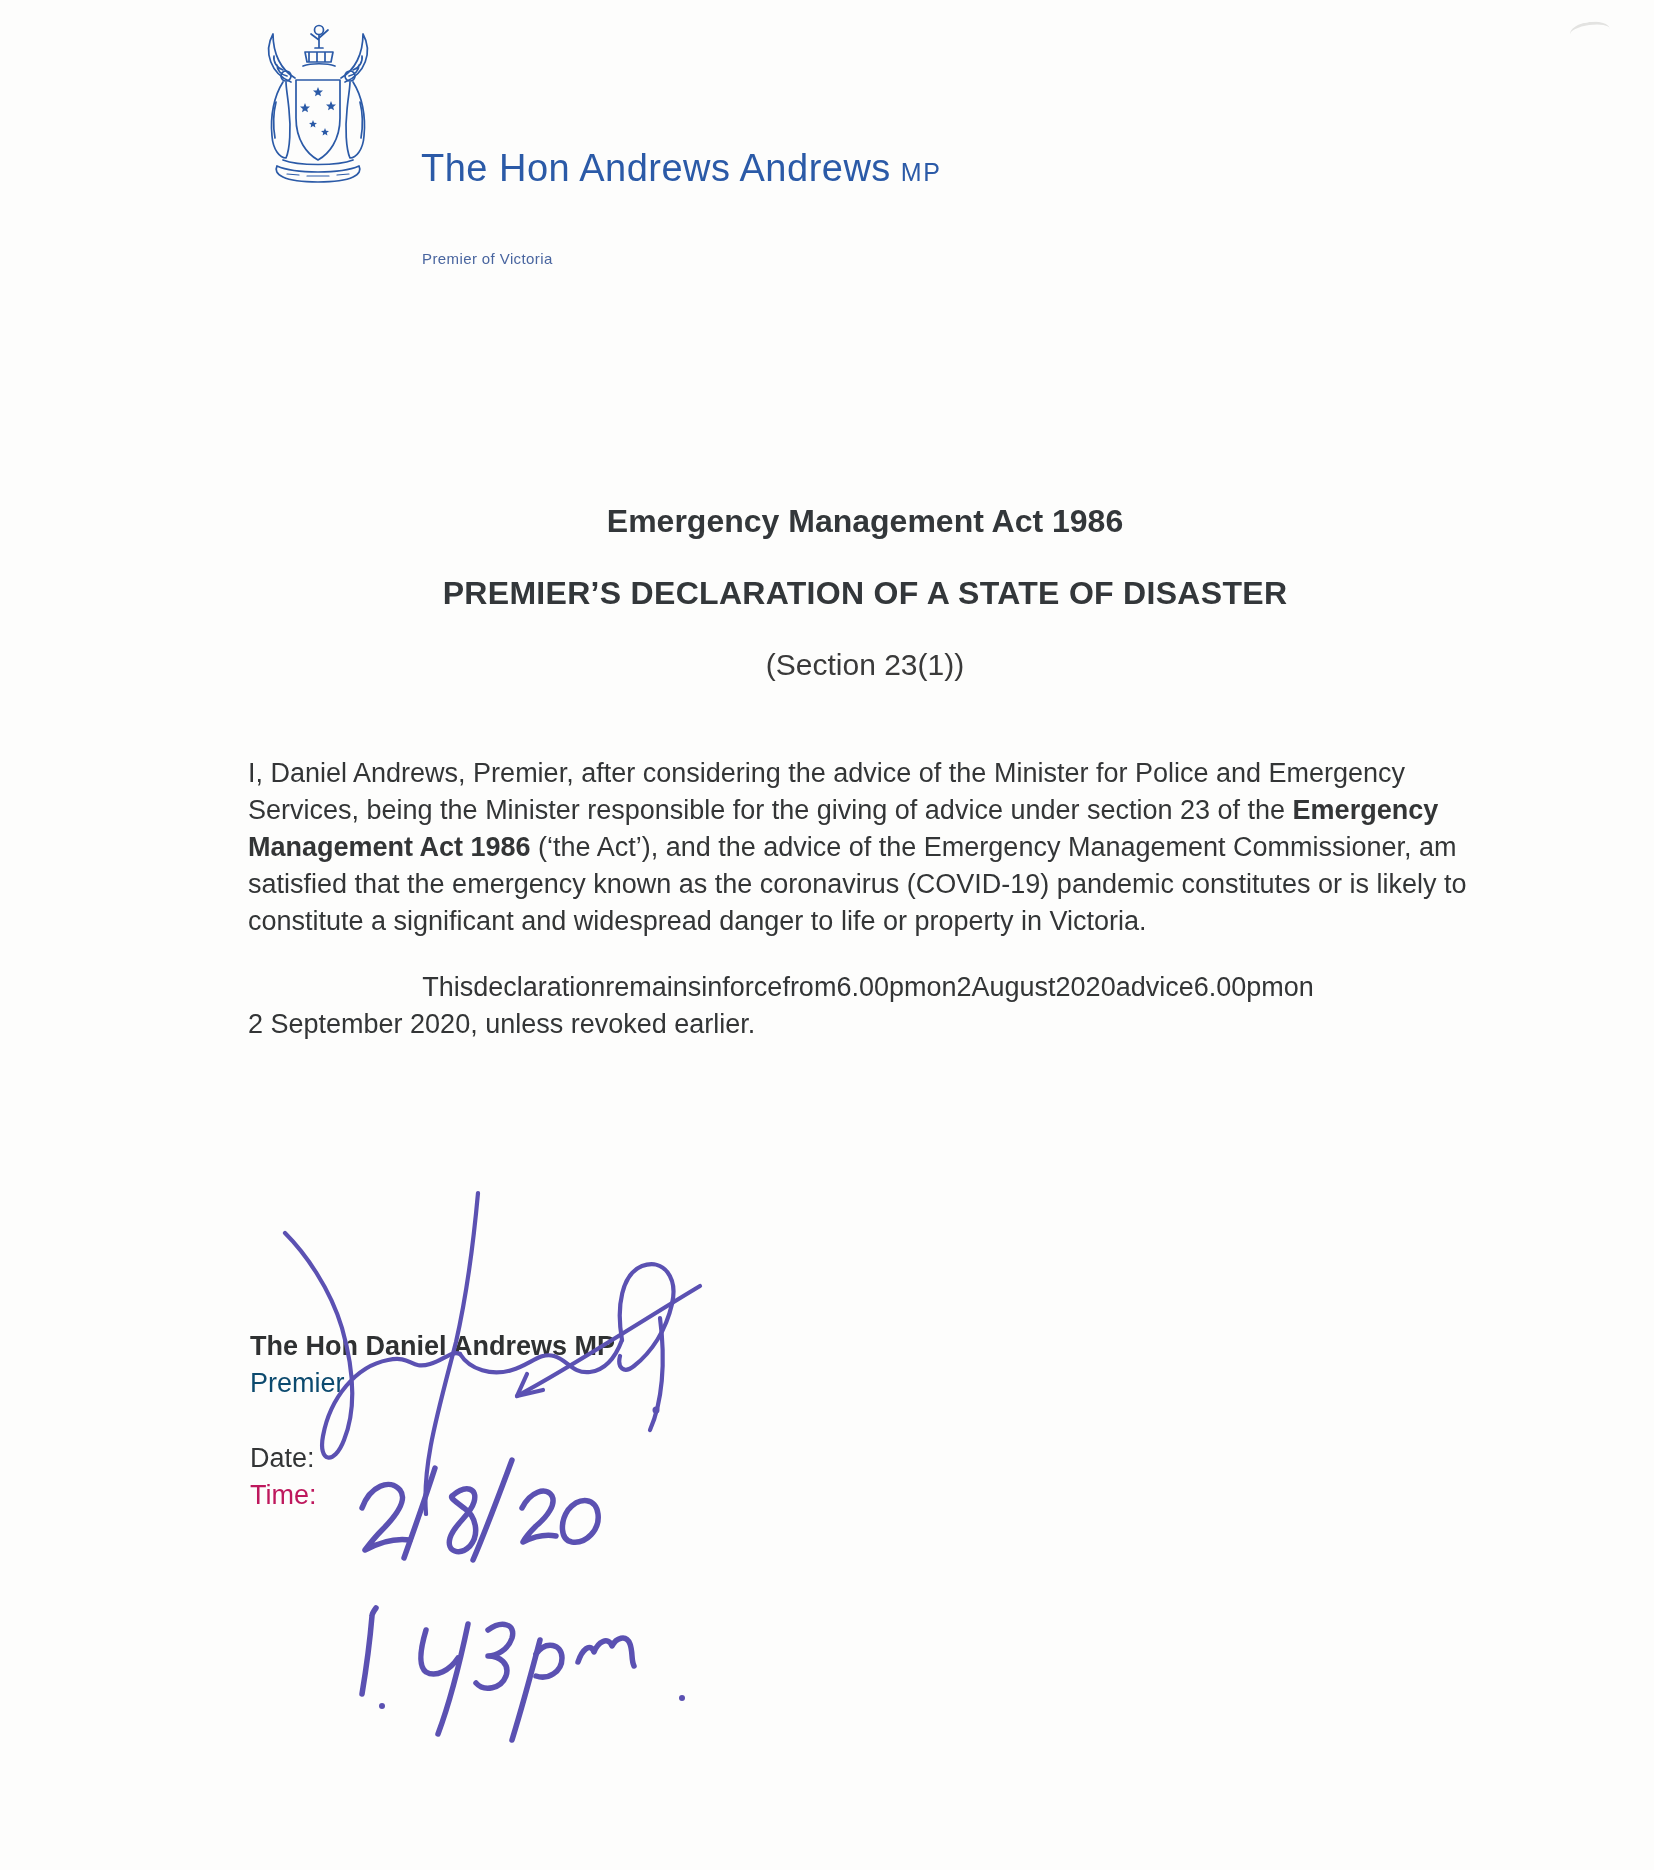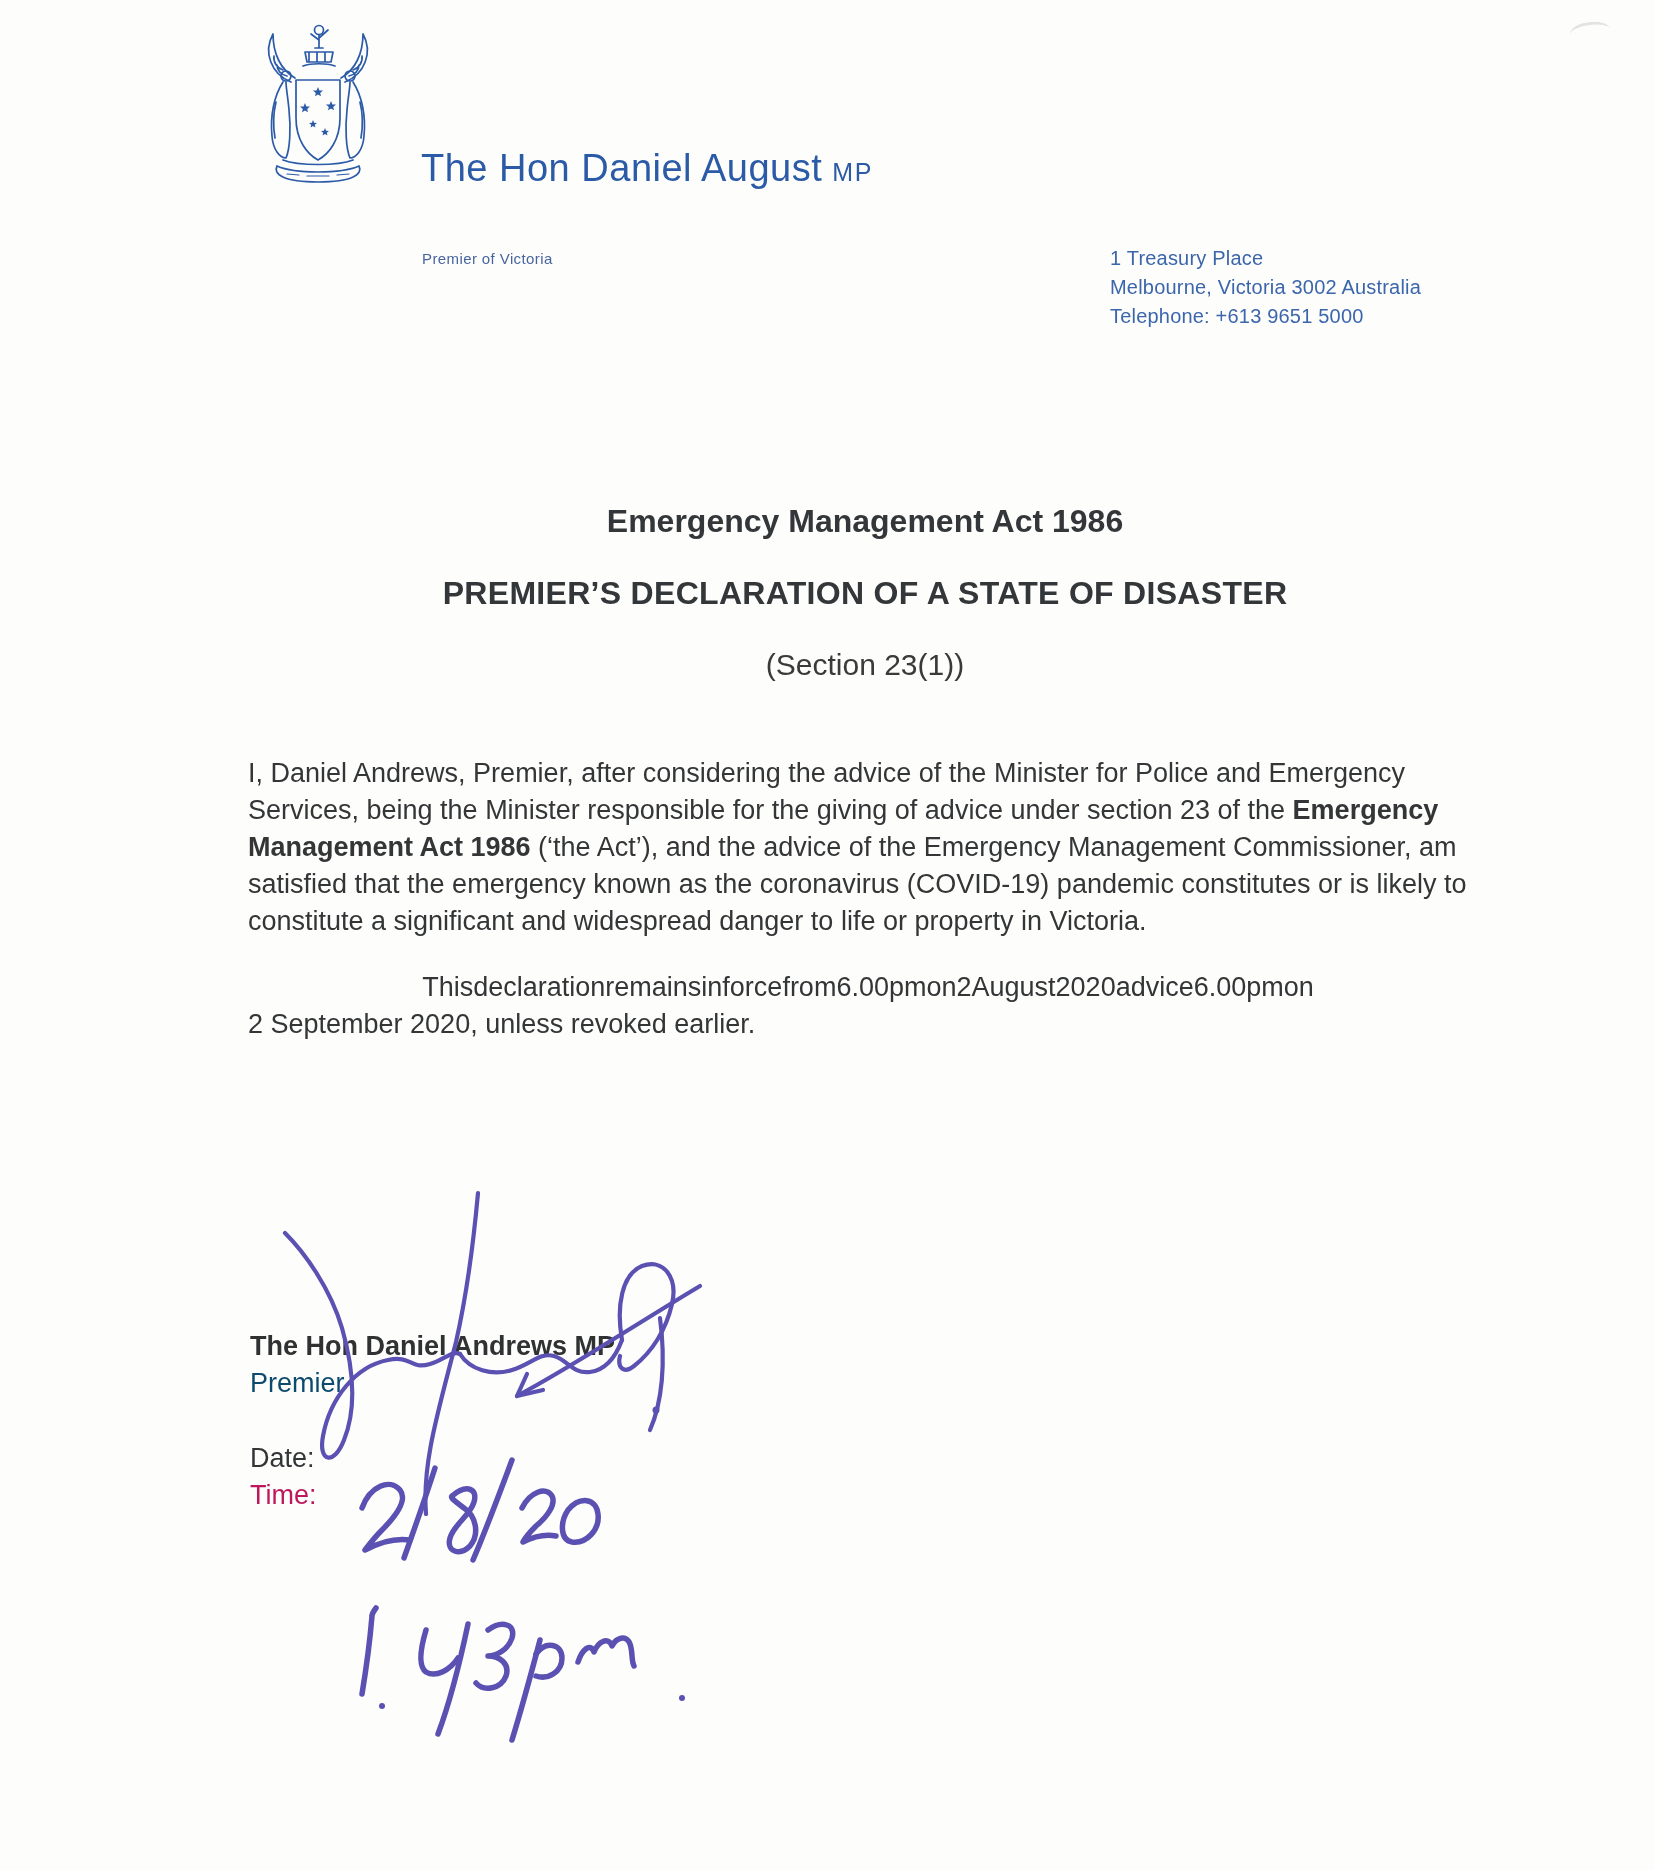--- a/index.html
+++ b/index.html
@@ -89,30 +89,25 @@
       <path transform="translate(70,106)" d="M0 -4 L1.1 -1.3 4 -1.1 1.8 0.7 2.4 3.4 0 1.9 -2.4 3.4 -1.8 0.7 -4 -1.1 -1.1 -1.3 Z"></path>
       <path transform="translate(82,114)" d="M0 -4 L1.1 -1.3 4 -1.1 1.8 0.7 2.4 3.4 0 1.9 -2.4 3.4 -1.8 0.7 -4 -1.1 -1.1 -1.3 Z"></path>
     </g>
 
     <path d="M40 142 C55 148 95 148 110 142"></path>
     <path d="M34 148 C52 156 98 156 116 148 C120 156 110 164 75 164 C40 164 30 156 34 148"></path>
     <path d="M44 156 L56 157 M64 158 L86 158 M94 157 L106 156" stroke-width="1.2"></path>
   </svg>
 
   <div class="lh-name">
-    <span>The Hon Daniel August</span><span class="suffix">MP</span>
+    <span>The Hon Andrews Andrews</span><span class="suffix">MP</span>
   </div>
 
   <div class="lh-role">Premier of Victoria</div>
 
-  <div class="lh-address">
-    <div>1 Treasury Place</div>
-    <div>Melbourne, Victoria 3002 Australia</div>
-    <div>Telephone: +613 9651 5000</div>
-  </div>
 
   <div class="headings">
     <div class="h-act">Emergency Management Act 1986</div>
     <div class="h-decl">PREMIER’S DECLARATION OF A STATE OF DISASTER</div>
     <div class="h-sect">(Section 23(1))</div>
   </div>
 
   <div class="body-text">
     <p><span>I, Daniel Andrews, Premier, after considering the advice of the Minister for Police and Emergency Services, being the Minister responsible for the giving of advice under section 23 of the </span><b>Emergency Management Act 1986</b><span> (‘the Act’), and the advice of the Emergency Management Commissioner, am satisfied that the emergency known as the coronavirus (COVID-19) pandemic constitutes or is likely to constitute a significant and widespread danger to life or property in Victoria.</span></p>
     <p style="margin-bottom:0;">

